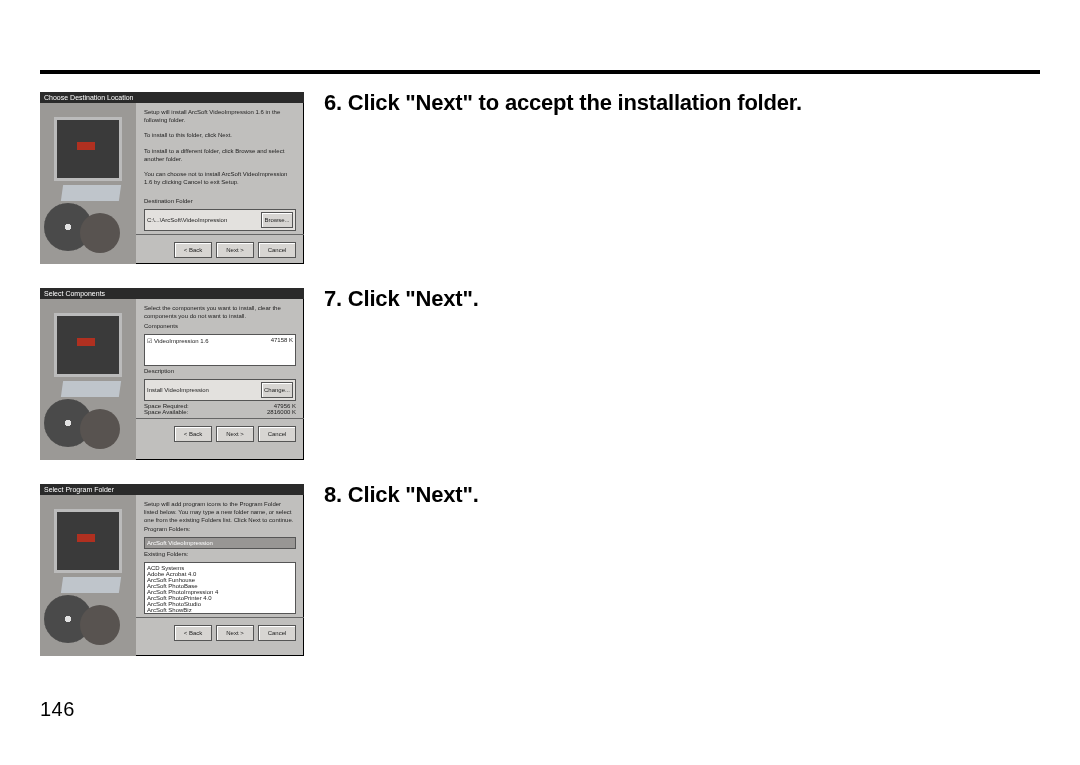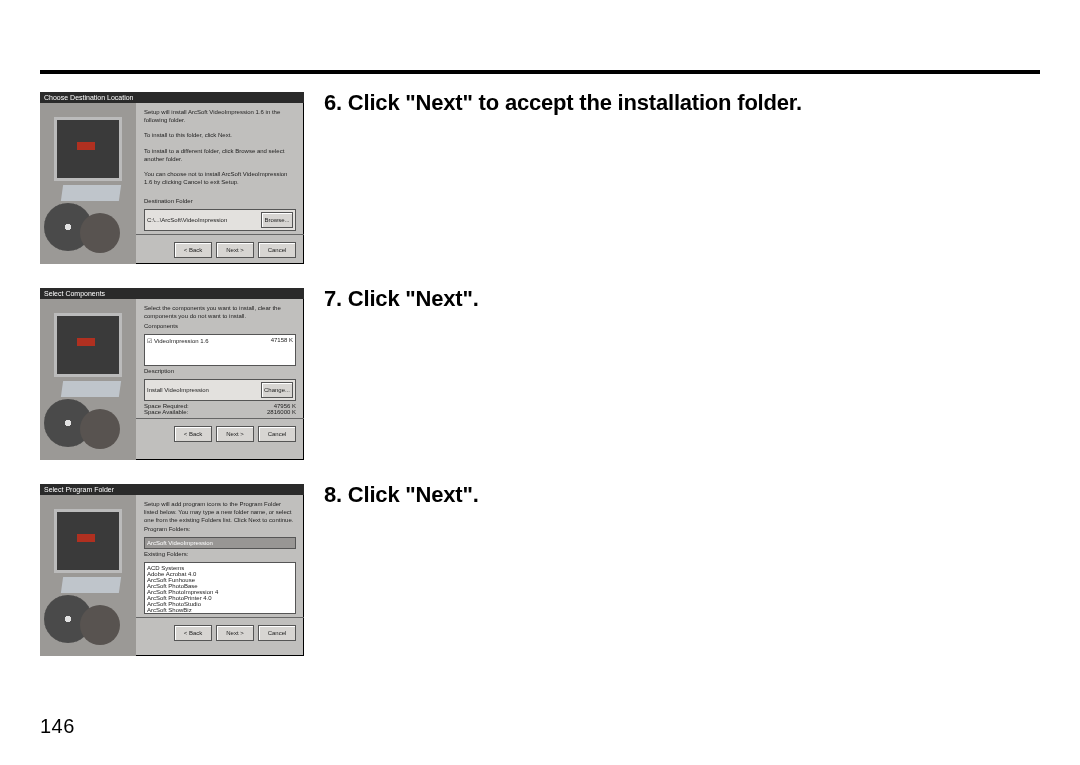--- a/index.html
+++ b/index.html
@@ -19,21 +19,21 @@
   .content{flex:1;padding:6px 8px;font-size:6px;color:#222;display:flex;flex-direction:column;position:relative;}
   .txt{white-space:pre-wrap;line-height:1.3;}
   .panel-box{border:1px solid #555;margin-top:4px;padding:2px;font-size:6px;background:#e3e1de;}
   .panel-box.white{background:#fff;}
   .panel-label{font-size:6px;margin:2px 0 1px 0;}
   .btn-row{display:flex;justify-content:flex-end;gap:4px;padding-top:4px;}
   .lbtn{min-width:36px;height:14px;background:#d7d5d2;border:1px solid #555;font-size:6px;display:flex;align-items:center;justify-content:center;box-shadow:inset 1px 1px 0 #fff;}
   .lbtn.small{min-width:30px;}
   .sep{height:1px;background:#666;margin:3px -8px;}
   .step{flex:1;font-size:22px;font-weight:700;margin-top:-2px;letter-spacing:-0.2px;}
-  .pagenum{position:absolute;left:40px;bottom:27px;font-size:20px;letter-spacing:0.5px;}
+  .pagenum{position:absolute;left:40px;bottom:44px;font-size:20px;letter-spacing:0.5px;}
 </style>
 </head>
 <body>
 
 <div class="page">
   <div class="hr"></div>
 
   <div class="row">
     <div class="shot">
       <div class="titlebar">Choose Destination Location</div>

